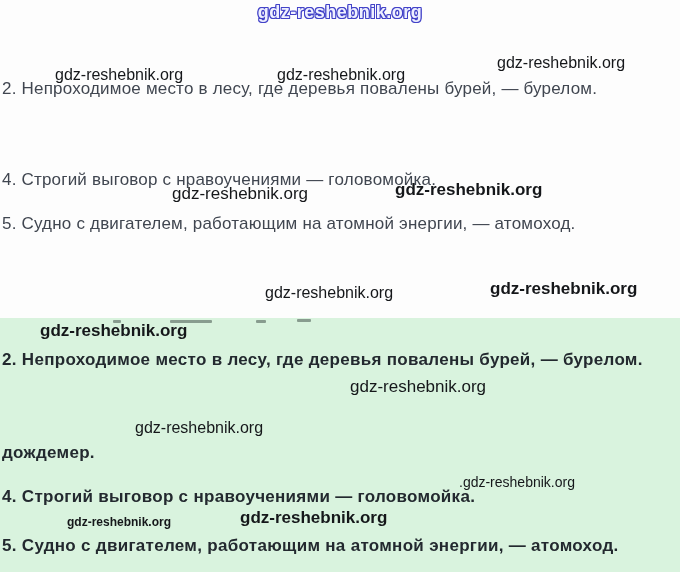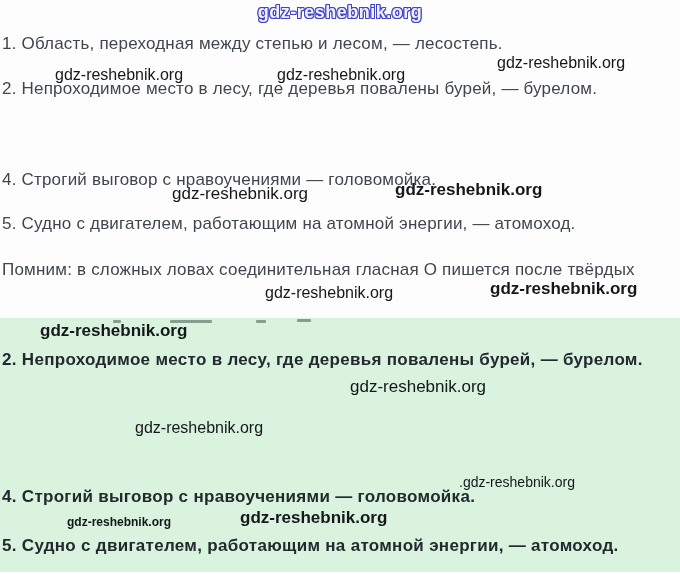--- a/index.html
+++ b/index.html
@@ -44,37 +44,35 @@
 </style>
 </head>
 <body>
 
 <div class="page">
 
   <section class="section white-sec">
 
     <div class="wm wm-outline" style="top:3px">gdz-reshebnik.org</div>
 
-    <div class="line" style="top:34px">1. Область, переходная между степью и лесом, — лесостепь.</div>
 
     <div class="wm" style="left:497px;top:54px;font-size:16px">gdz-reshebnik.org</div>
     <div class="wm" style="left:55px;top:66px">gdz-reshebnik.org</div>
     <div class="wm" style="left:277px;top:66px">gdz-reshebnik.org</div>
 
     <div class="line" style="top:79px">2. Непроходимое место в лесу, где деревья повалены бурей, — бурелом.</div>
 
 
     <div class="line" style="top:170px">4. Строгий выговор с нравоучениями — головомойка.</div>
 
     <div class="wm" style="left:172px;top:185px;font-size:17px">gdz-reshebnik.org</div>
     <div class="wm" style="left:395px;top:181px;font-size:17px;font-weight:600">gdz-reshebnik.org</div>
 
     <div class="line" style="top:214px">5. Судно с двигателем, работающим на атомной энергии, — атомоход.</div>
 
-    <div class="line" style="top:260px">Помним: в сложных ловах соединительная гласная О пишется после твёрдых</div>
 
     <div class="wm" style="left:265px;top:284px">gdz-reshebnik.org</div>
     <div class="wm" style="left:490px;top:280px;font-size:17px;font-weight:600">gdz-reshebnik.org</div>
 
   </section>
 
   <section class="section green-sec">
 
     <i class="dash" style="left:113px;top:2px;width:8px"></i>
     <i class="dash" style="left:170px;top:2px;width:42px"></i>
@@ -83,20 +81,21 @@
 
     <div class="wm" style="left:40px;top:4px;font-size:17px;font-weight:600">gdz-reshebnik.org</div>
 
     <div class="line" style="top:32px">2. Непроходимое место в лесу, где деревья повалены бурей, — бурелом.</div>
 
     <div class="wm" style="left:350px;top:60px;font-size:17px">gdz-reshebnik.org</div>
 
 
     <div class="wm" style="left:135px;top:101px;font-size:16px">gdz-reshebnik.org</div>
 
+    <div class="line" style="top:125px">дождемер.</div>
 
     <div class="wm" style="left:459px;top:155px;font-size:14px">.gdz-reshebnik.org</div>
 
     <div class="line" style="top:169px">4. Строгий выговор с нравоучениями — головомойка.</div>
 
     <div class="wm" style="left:67px;top:195px;font-size:12px;font-weight:600">gdz-reshebnik.org</div>
     <div class="wm" style="left:240px;top:191px;font-size:17px;font-weight:600">gdz-reshebnik.org</div>
 
     <div class="line" style="top:218px">5. Судно с двигателем, работающим на атомной энергии, — атомоход.</div>
 

